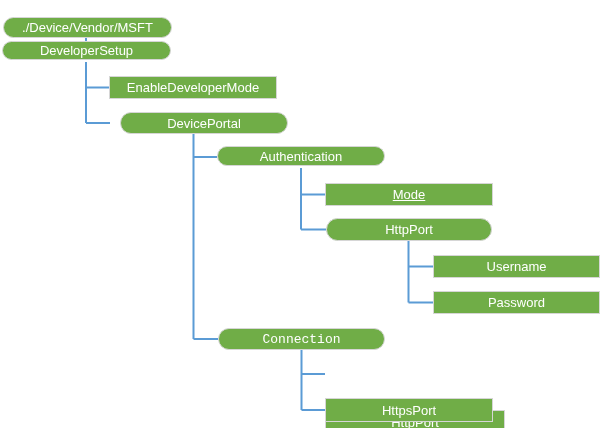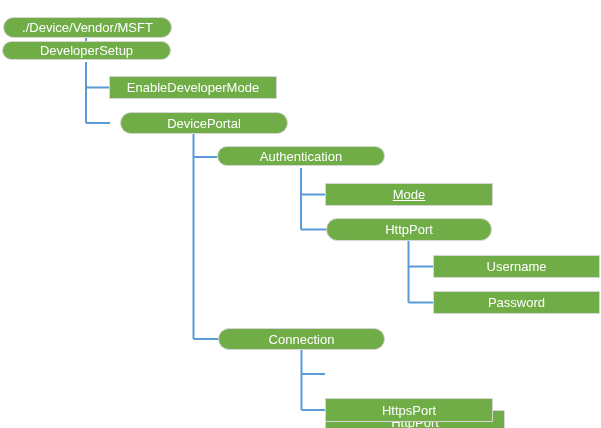--- a/index.html
+++ b/index.html
@@ -45,21 +45,21 @@
   
   .n0  { left: 3px;   top: 17px;   width: 169px; height: 21px; }
   .n1  { left: 2px;   top: 41px;  width: 169px; height: 19px; }
   .n2  { left: 109px; top: 76px;  width: 168px; height: 23px; }
   .n3  { left: 120px; top: 112px; width: 168px; height: 22px; }
   .n4  { left: 217px; top: 146px; width: 168px; height: 20px; }
   .n5  { left: 325px; top: 183px; width: 168px; height: 23px; text-decoration: underline; }
   .n6  { left: 326px; top: 218px; width: 166px; height: 23px; }
   .n7  { left: 433px; top: 255px; width: 167px; height: 23px; }
   .n8  { left: 433px; top: 291px; width: 167px; height: 23px; }
-  .n9  { left: 218px; top: 328px; width: 167px; height: 22px; }
+  .n9  { left: 218px; top: 328px; width: 167px; height: 22px; font-family: Liberation Mono, monospace; }
   .n10 { left: 325px; top: 362px; width: 180px; height: 24px; margin-top: 48px; }
   .n11 { left: 325px; top: 398px; width: 168px; height: 24px; }
 </style>
 </head>
 <body>
 
 <div class="canvas">
 
   <svg class="connectors" viewBox="0 0 601 428" xmlns="http://www.w3.org/2000/svg">
     <path d="M86,25 L86,41"></path>

